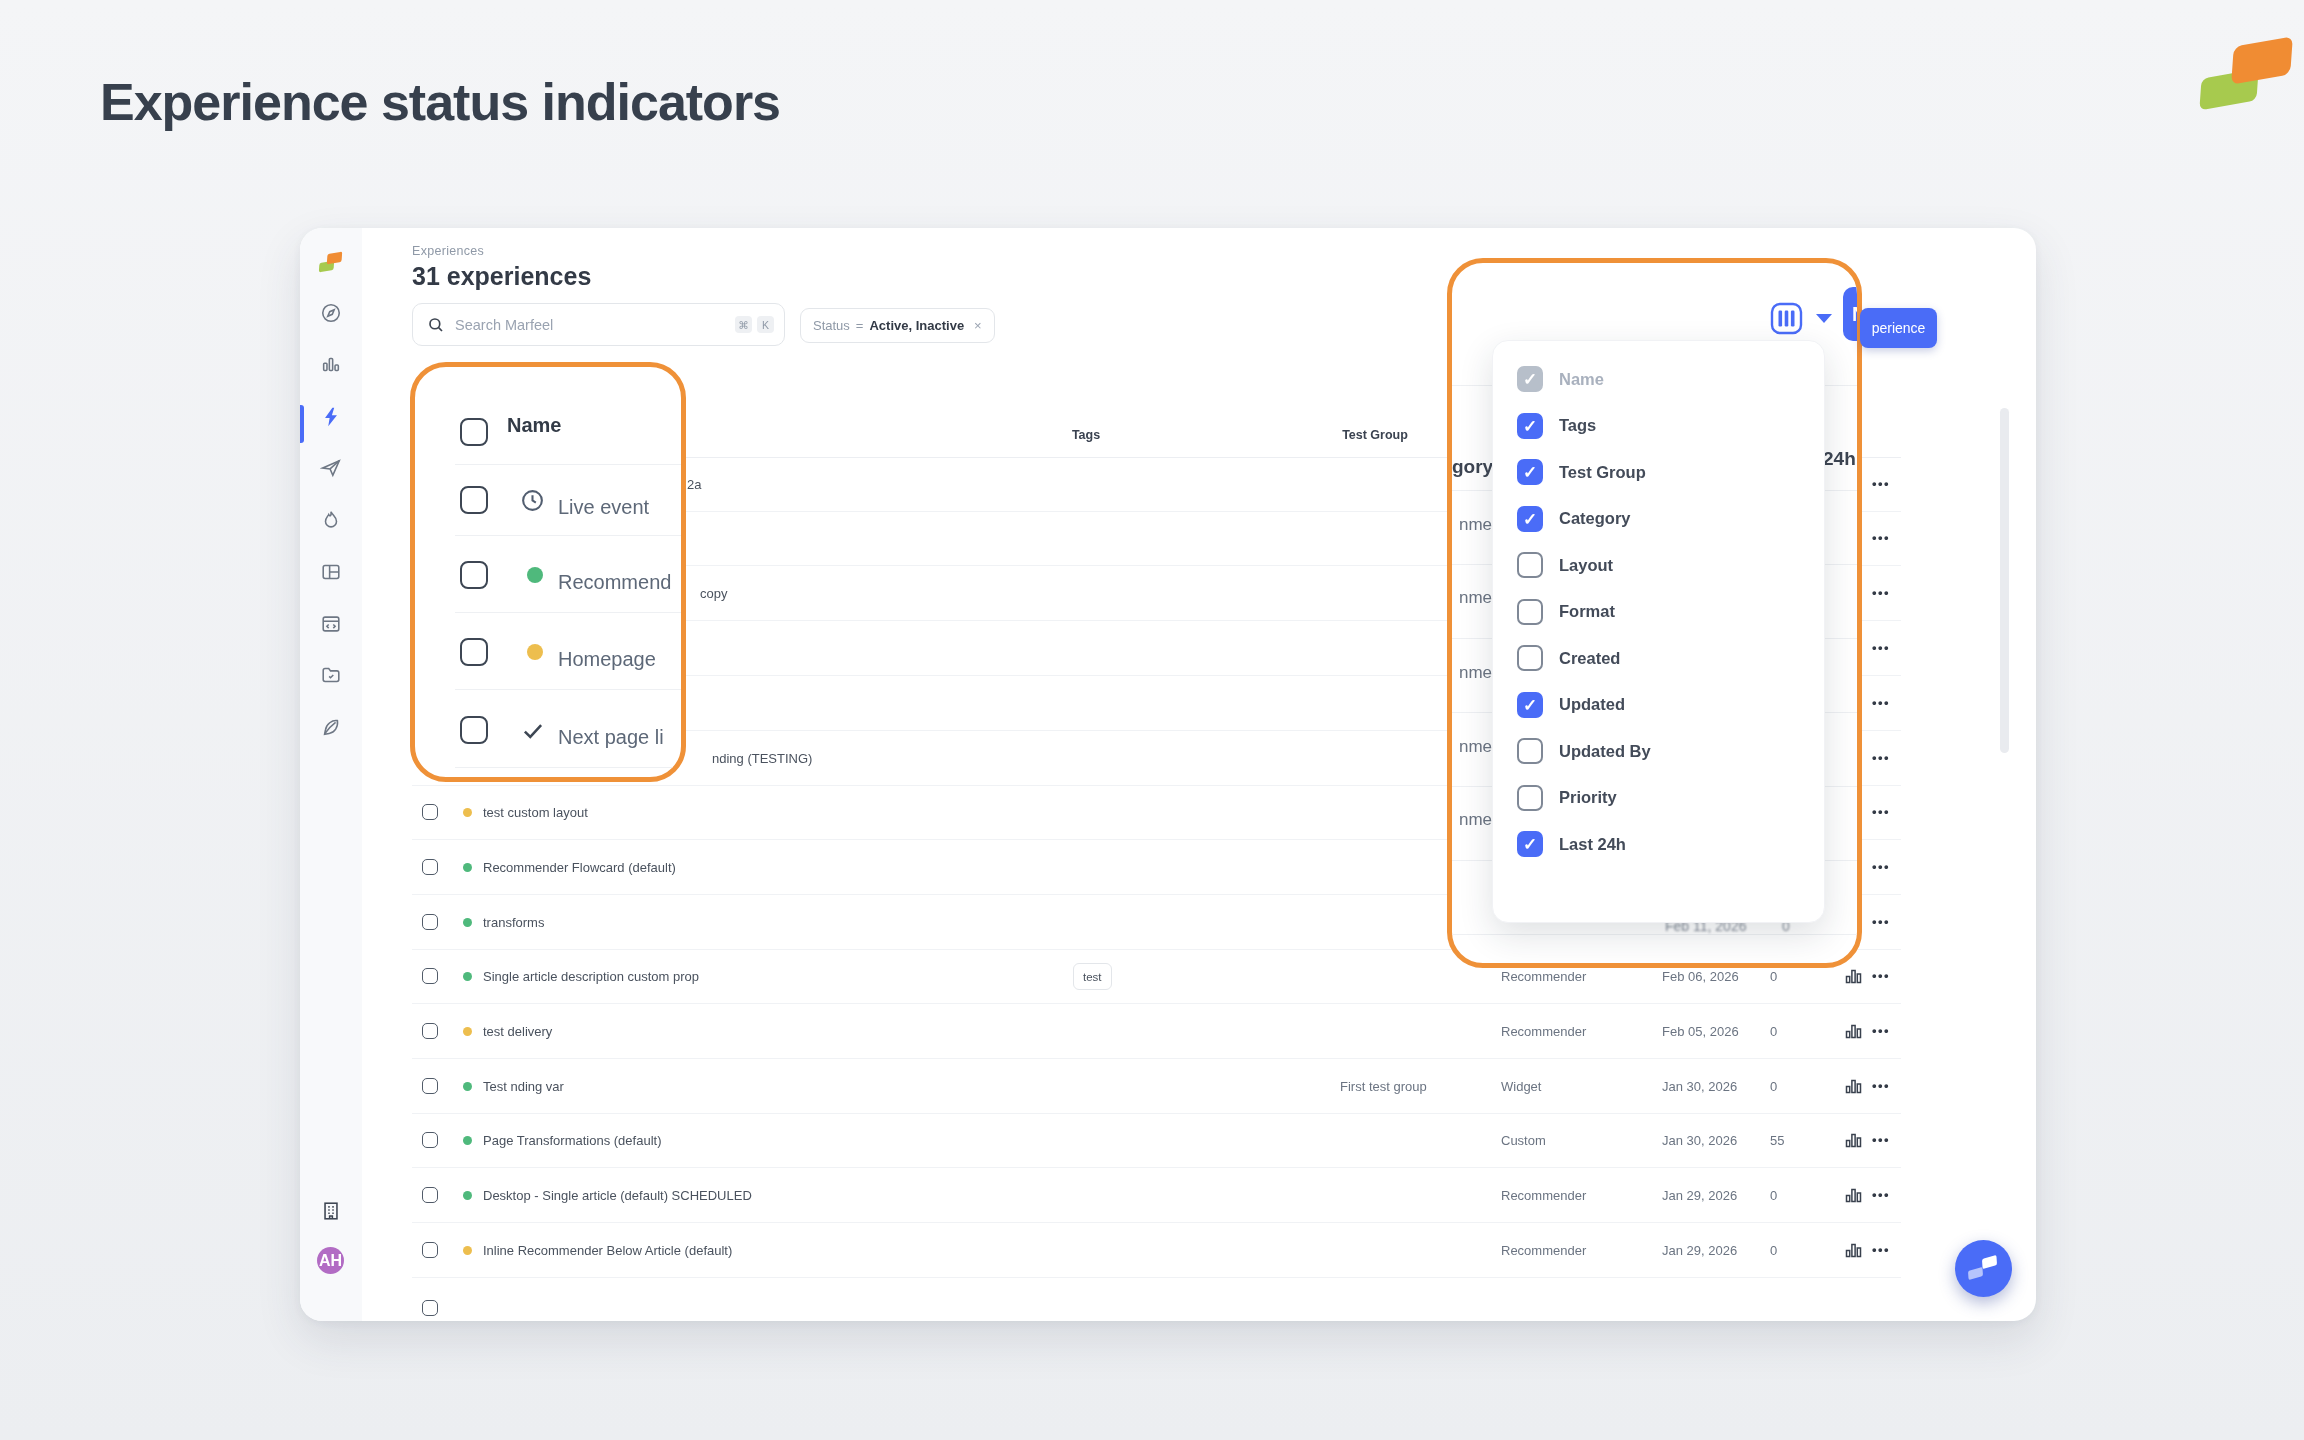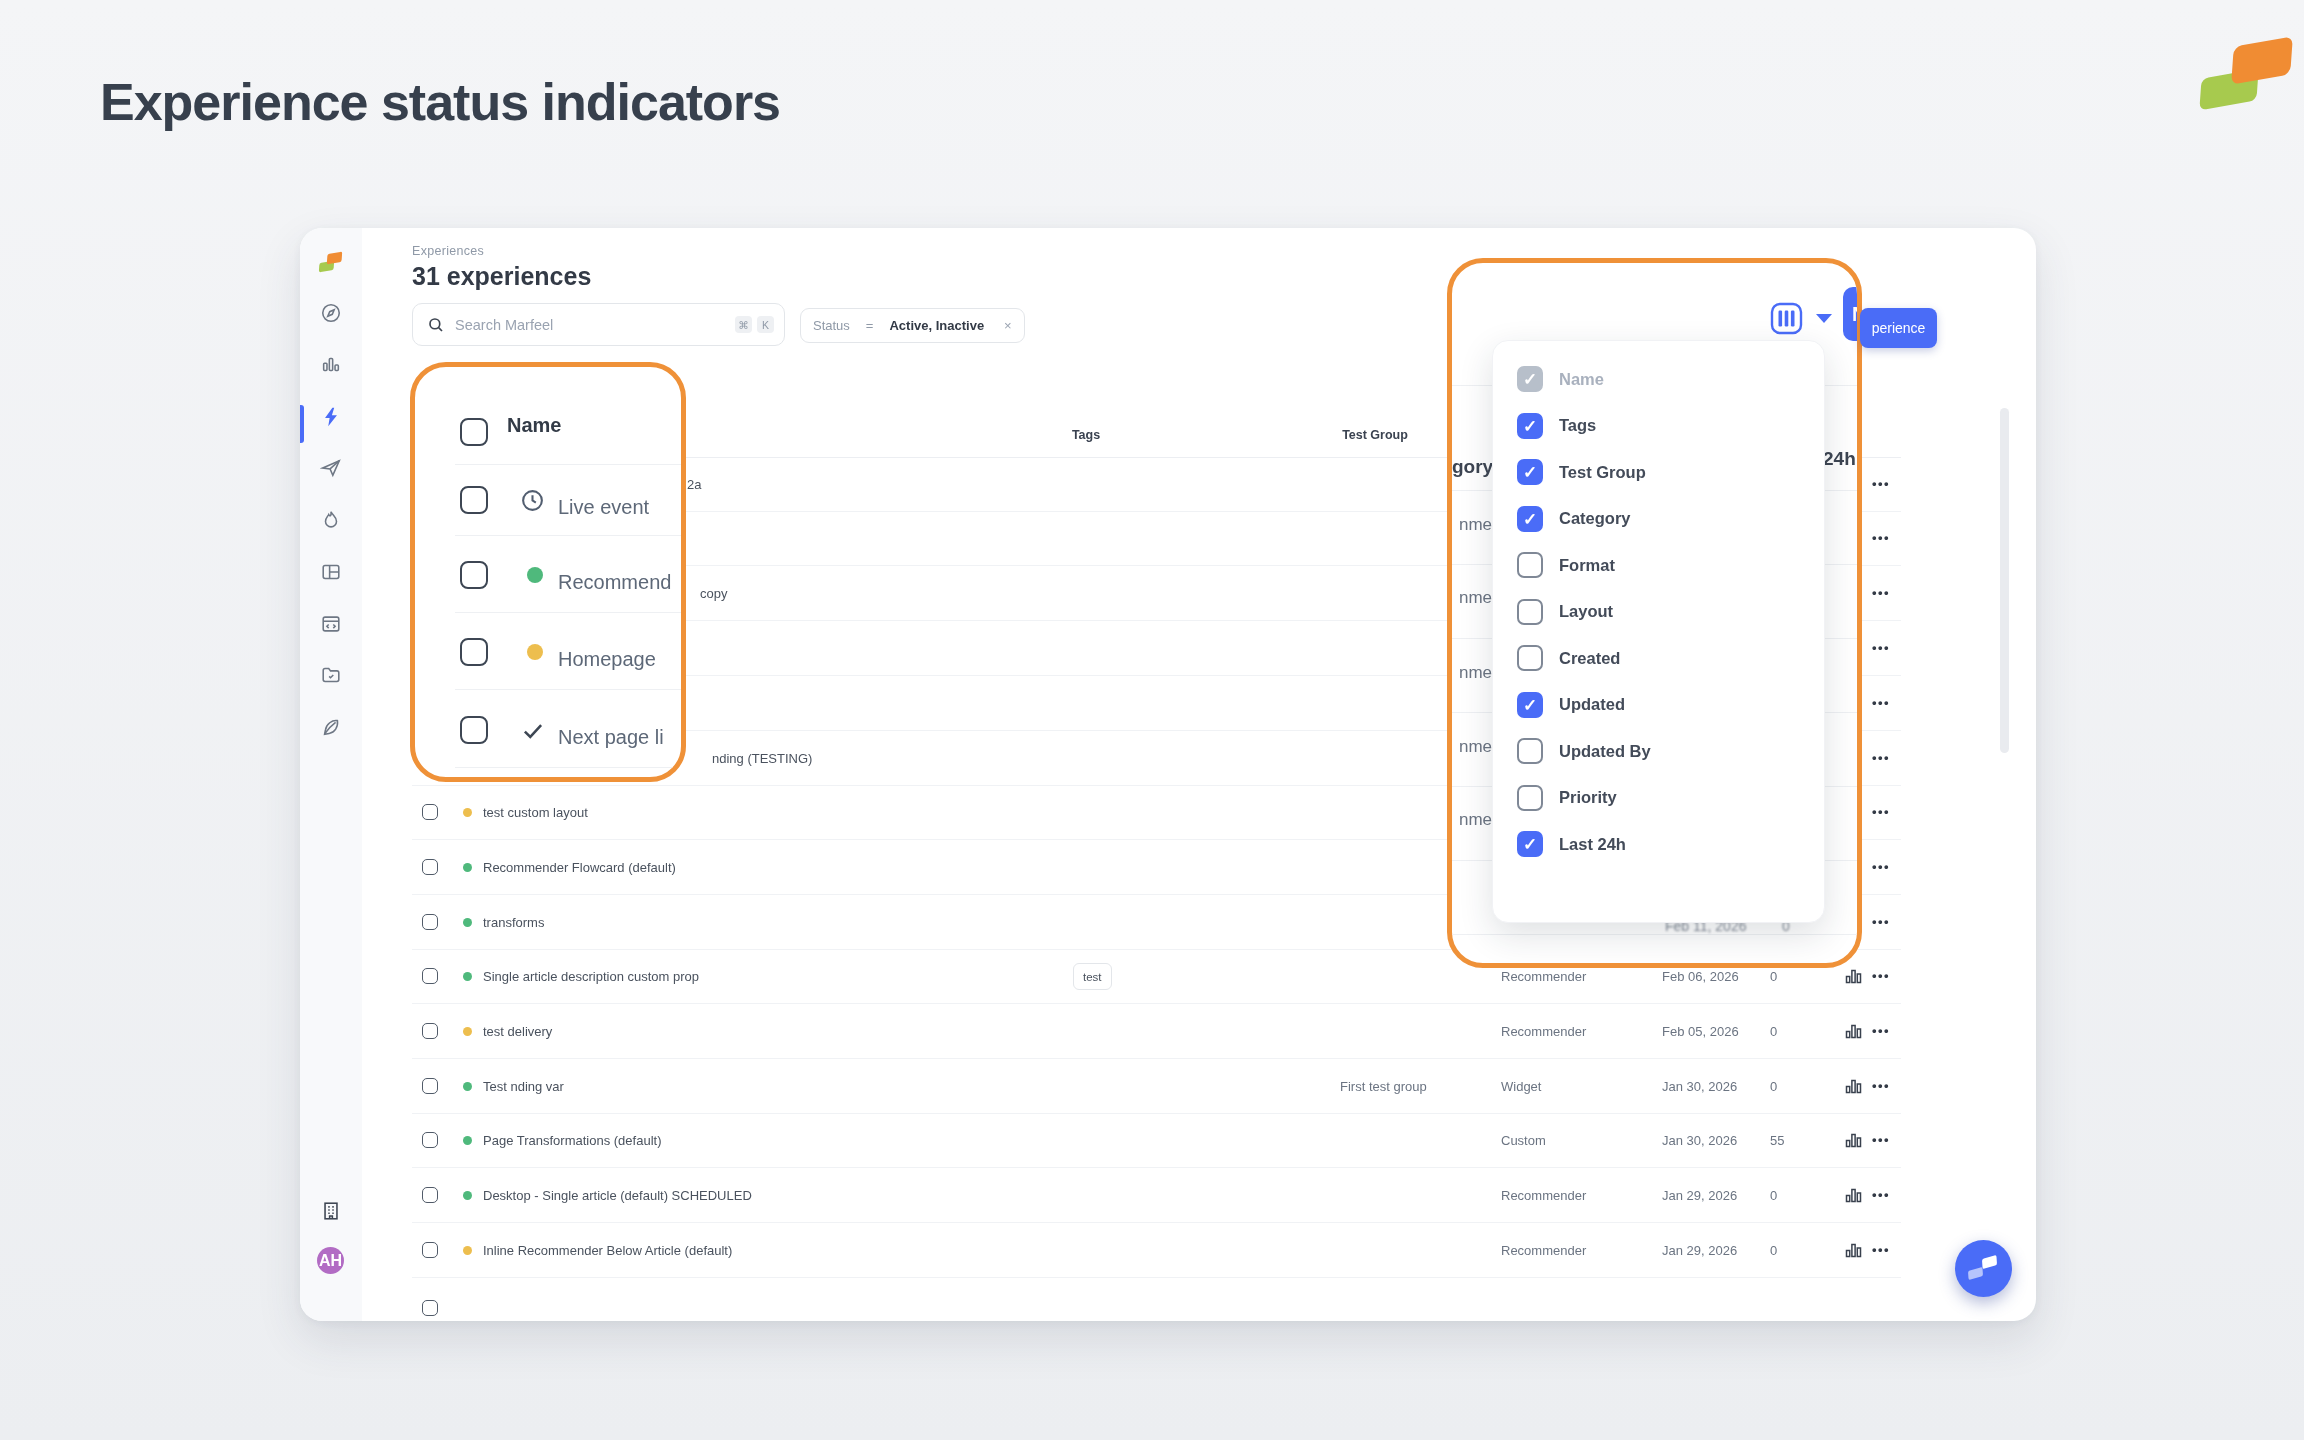--- a/index.html
+++ b/index.html
@@ -33,21 +33,21 @@
   .heading { left:112px; top:34px; font-size:25px; font-weight:bold; color:#333a46; }
 
   .search { left:112px; top:75px; width:373px; height:43px; background:#fff; border:1px solid #e3e6ea; border-radius:10px;
             display:flex; align-items:center; padding:0 10px 0 14px; }
   .search input { border:0; outline:0; flex:1; font-size:14.5px; color:#333a46; margin-left:10px; font-family:inherit; background:transparent; }
   .search input::placeholder { color:#9aa3b1; }
   .key-badge { width:17px; height:17px; background:#eef0f3; border-radius:4px; color:#8f99a7; font-size:10.5px;
                display:flex; align-items:center; justify-content:center; margin-left:5px; }
 
   .chip { left:500px; top:80px; height:35px; background:#fff; border:1px solid #e3e6ea; border-radius:9px;
-          display:inline-flex; align-items:center; padding:0 12px; font-size:13px;gap:10px; }
+          display:inline-flex; align-items:center; padding:0 12px; font-size:13px; }
   .chip .lbl { color:#8f99a7; }
   .chip .op { color:#8f99a7; margin:0 6px; }
   .chip .val { color:#333a46; font-weight:bold; }
   .chip .rm { color:#9aa3b1; margin-left:10px; font-size:13px; cursor:pointer; }
 
   
   .th { font-size:12.5px; font-weight:bold; color:#3a4250; }
   .hdr-divider { left:112px; top:229px; width:1489px; height:1px; background:#eceef2; }
   .row { position:absolute; left:112px; width:1489px; height:55px; }
   .row .rule { position:absolute; left:0; bottom:0; width:100%; height:1px; background:#f0f2f5; }
@@ -472,25 +472,25 @@
     <div class="mitem">
       <span class="mcb checked"></span>
       <span class="mlabel">Test Group</span>
       </div>
     <div class="mitem">
       <span class="mcb checked"></span>
       <span class="mlabel">Category</span>
       </div>
     <div class="mitem">
       <span class="mcb"></span>
+      <span class="mlabel">Layout</span>
+      </div>
+    <div class="mitem">
+      <span class="mcb"></span>
       <span class="mlabel">Format</span>
-      </div>
-    <div class="mitem">
-      <span class="mcb"></span>
-      <span class="mlabel">Layout</span>
       </div>
     <div class="mitem">
       <span class="mcb"></span>
       <span class="mlabel">Created</span>
       </div>
     <div class="mitem">
       <span class="mcb checked"></span>
       <span class="mlabel">Updated</span>
       </div>
     <div class="mitem">

